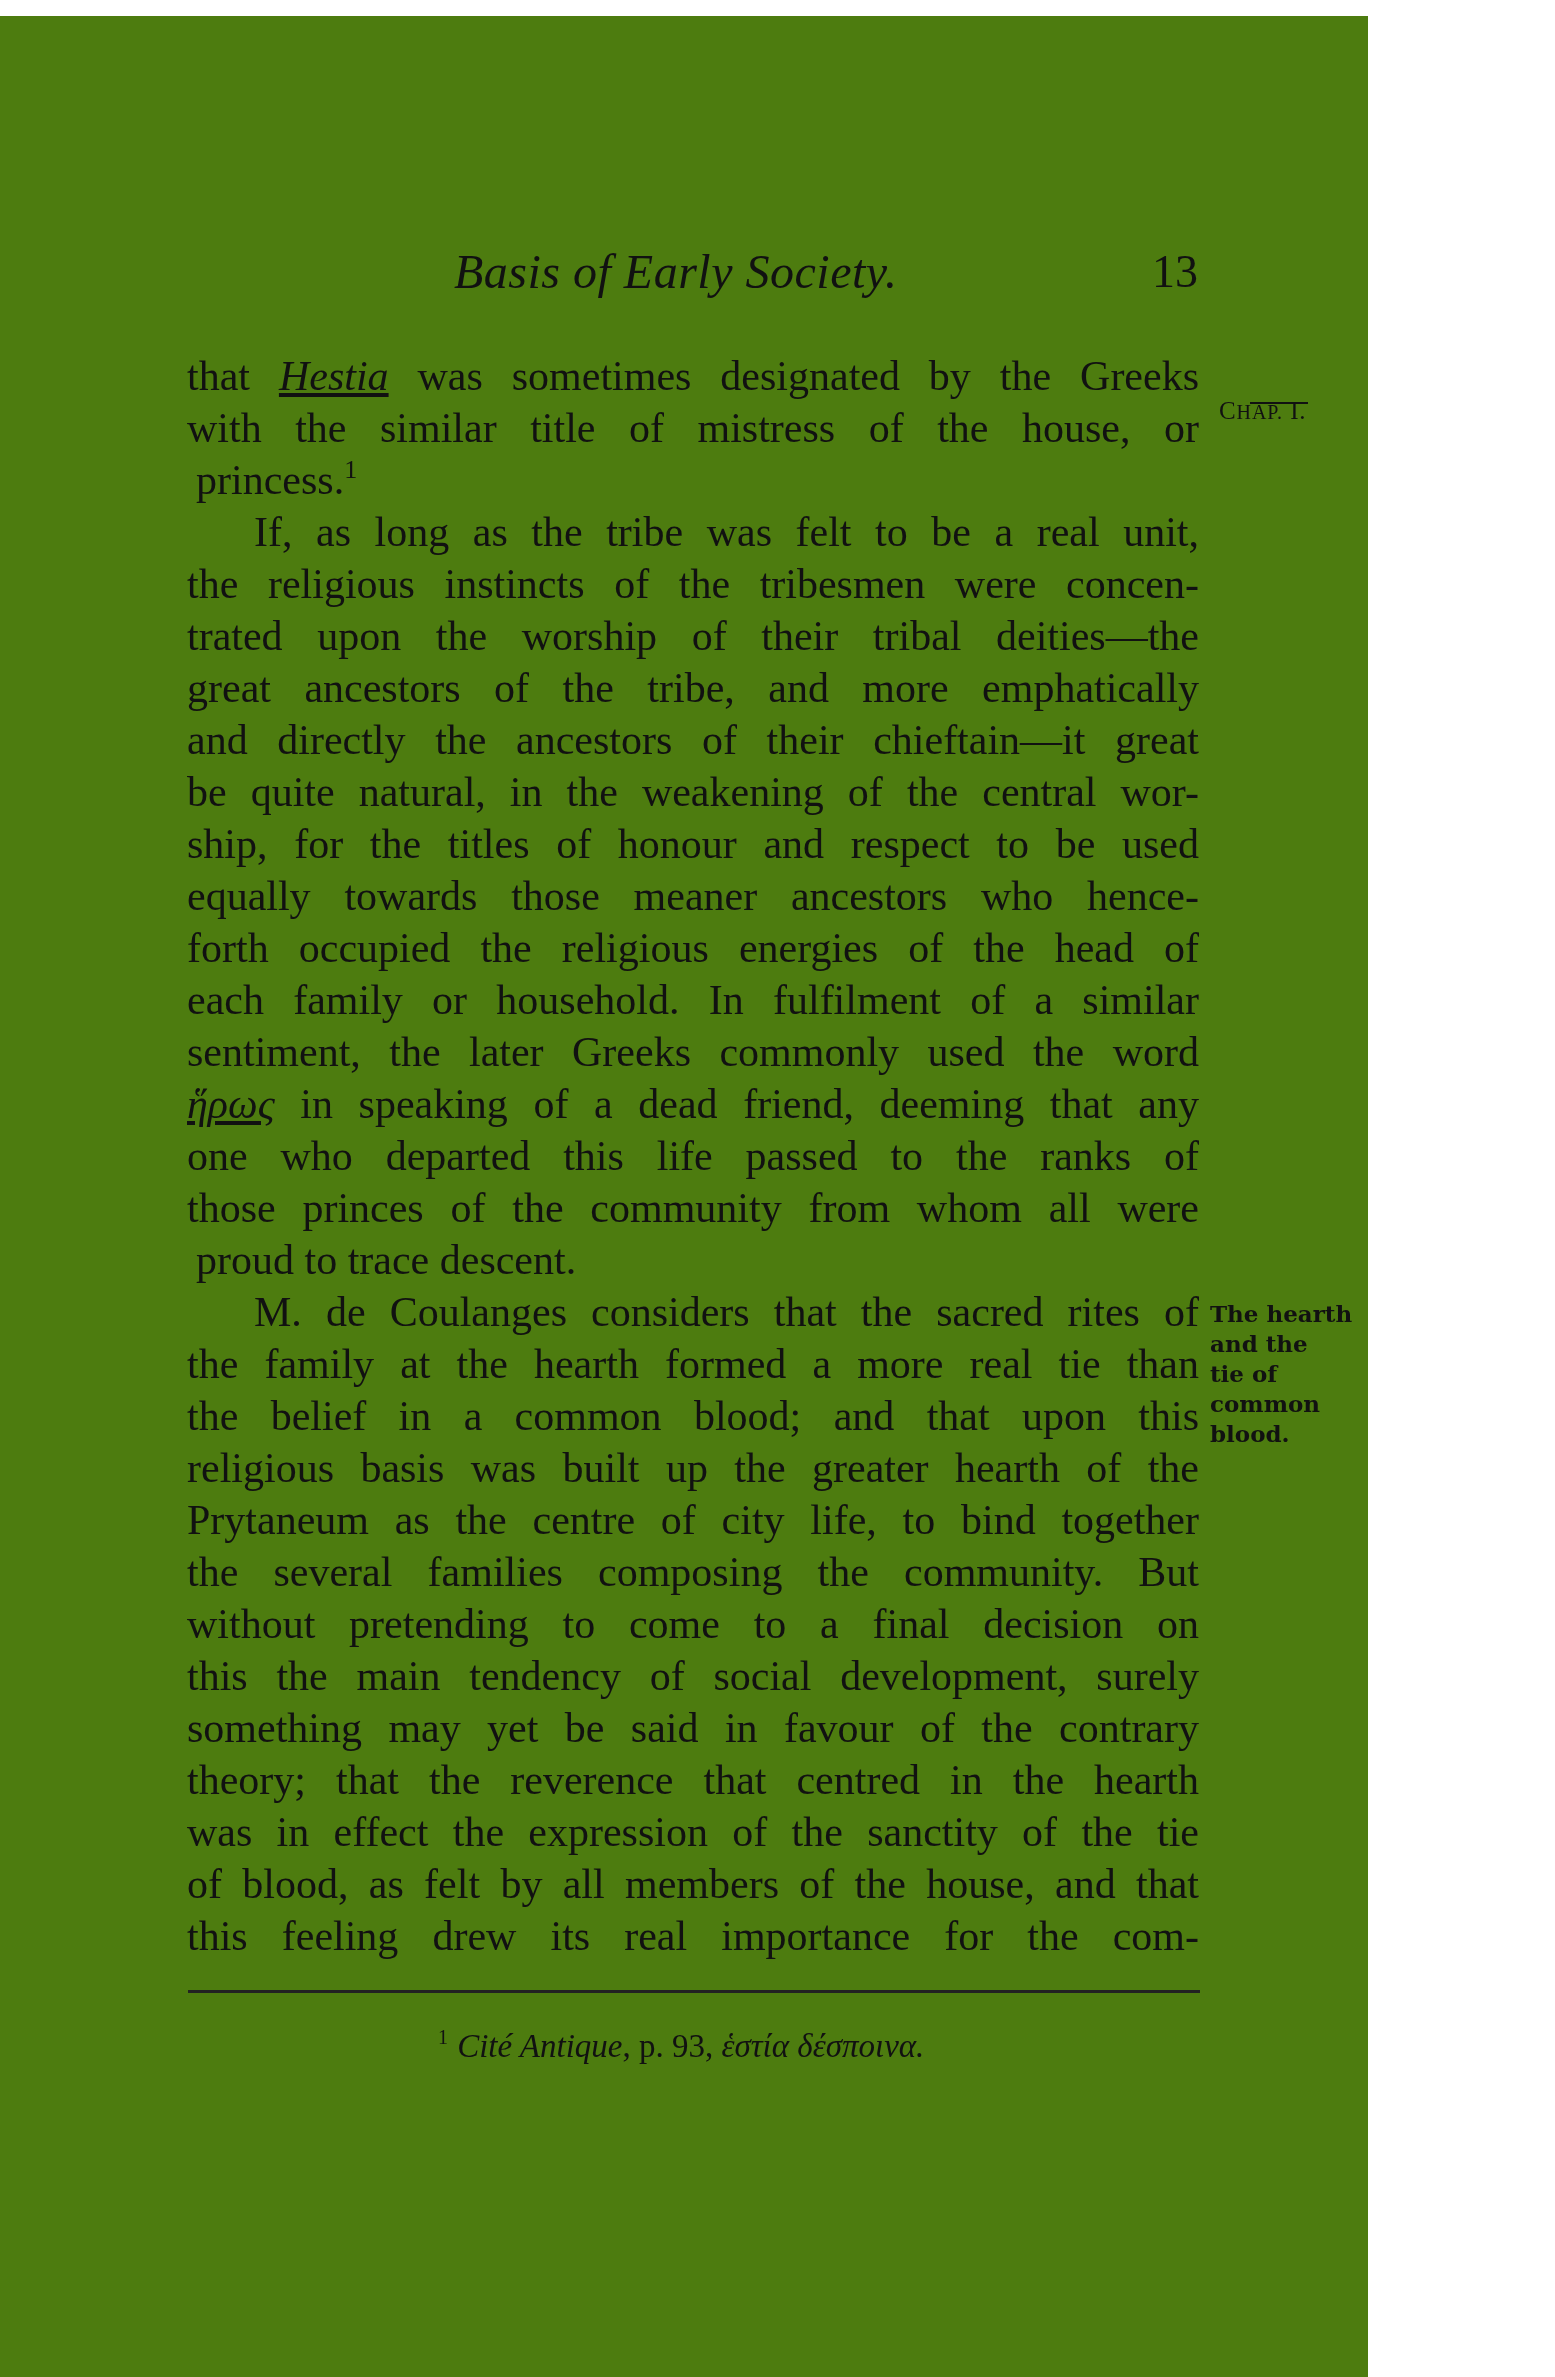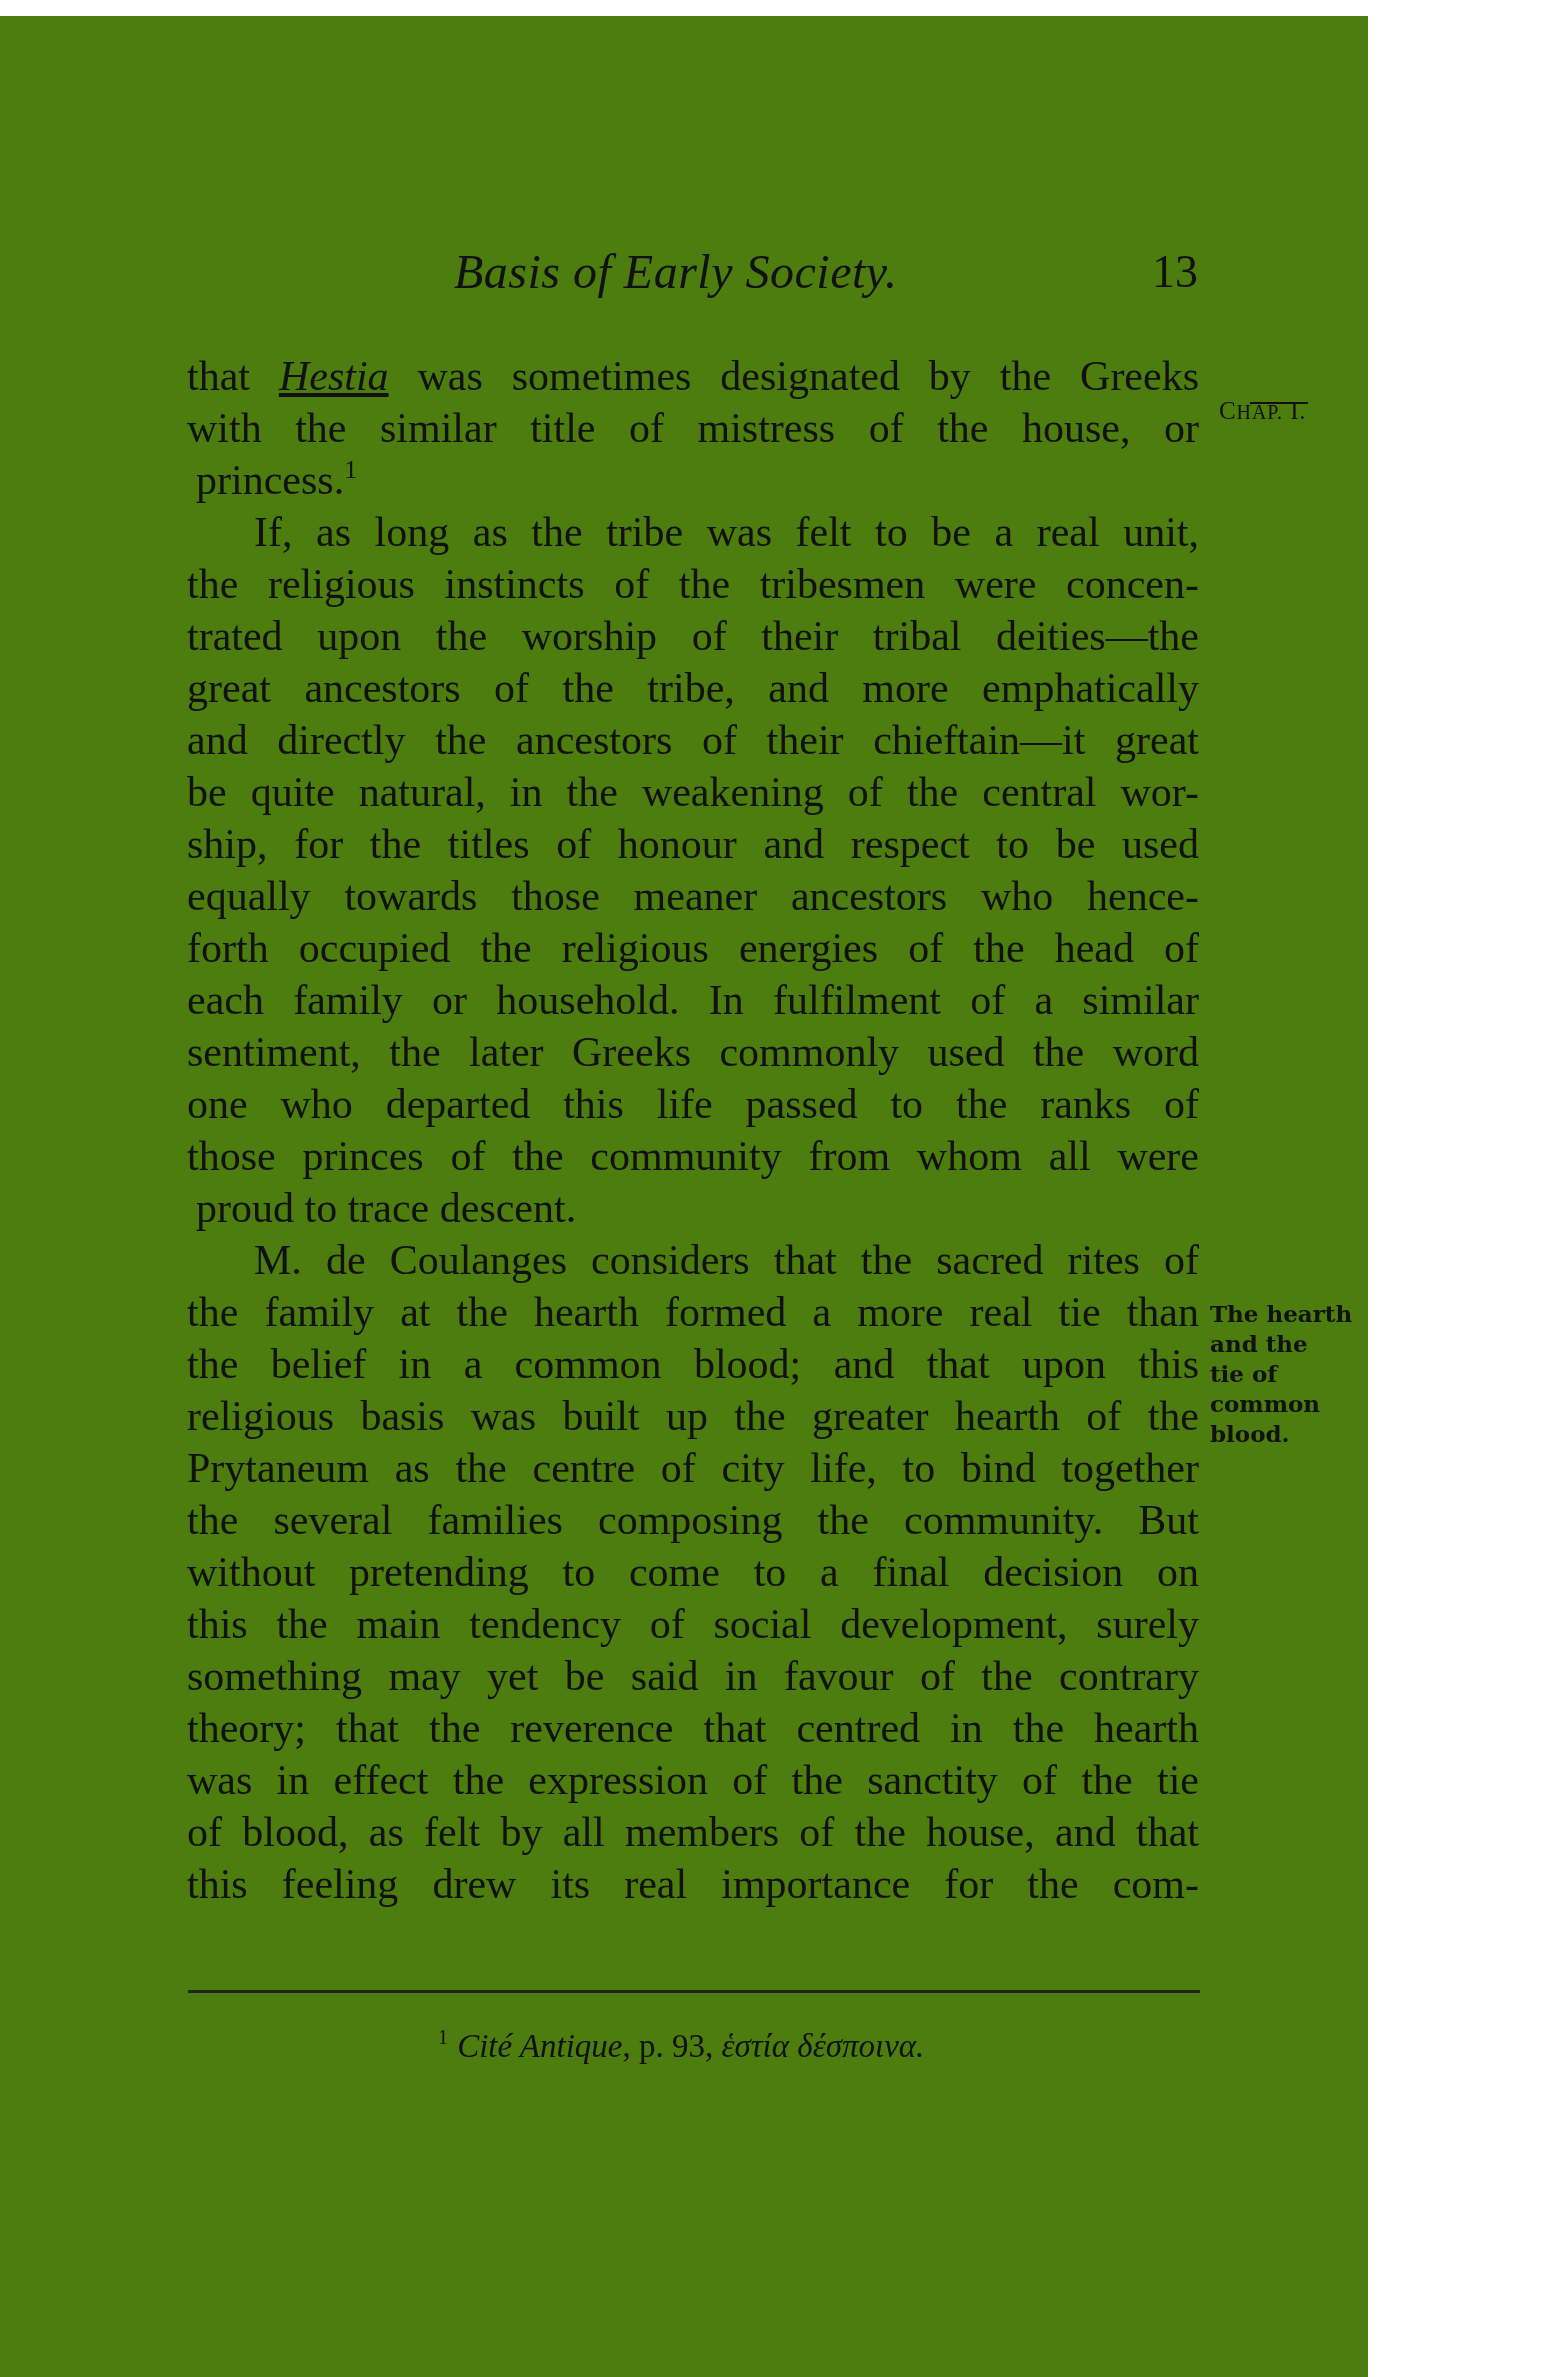--- a/index.html
+++ b/index.html
@@ -61,20 +61,21 @@
       <div class="line"><span class="inner"><span>the religious instincts of the tribesmen were concen-</span></span></div>
       <div class="line"><span class="inner"><span>trated upon the worship of their tribal deities—the</span></span></div>
       <div class="line"><span class="inner"><span>great ancestors of the tribe, and more emphatically</span></span></div>
       <div class="line"><span class="inner"><span>and directly the ancestors of their chieftain—it great</span></span></div>
       <div class="line"><span class="inner"><span>be quite natural, in the weakening of the central wor-</span></span></div>
       <div class="line"><span class="inner"><span>ship, for the titles of honour and respect to be used</span></span></div>
       <div class="line"><span class="inner"><span>equally towards those meaner ancestors who hence-</span></span></div>
       <div class="line"><span class="inner"><span>forth occupied the religious energies of the head of</span></span></div>
       <div class="line"><span class="inner"><span>each family or household.  In fulfilment of a similar</span></span></div>
       <div class="line"><span class="inner"><span>sentiment, the later Greeks commonly used the word</span></span></div>
+      <div class="line"><span class="inner"><em>ἥρως</em><span> in speaking of a dead friend, deeming that any</span></span></div>
       <div class="line"><span class="inner"><span>one who departed this life passed to the ranks of</span></span></div>
       <div class="line"><span class="inner"><span>those princes of the community from whom all were</span></span></div>
       <div class="line last"><span class="inner"><span>proud to trace descent.</span></span></div>
       <div class="line indent"><span class="inner"><span>M. de Coulanges considers that the sacred rites of</span></span></div>
       <div class="line"><span class="inner"><span>the family at the hearth formed a more real tie than</span></span></div>
       <div class="line"><span class="inner"><span>the belief in a common blood; and that upon this</span></span></div>
       <div class="line"><span class="inner"><span>religious basis was built up the greater hearth of the</span></span></div>
       <div class="line"><span class="inner"><span>Prytaneum as the centre of city life, to bind together</span></span></div>
       <div class="line"><span class="inner"><span>the several families composing the community.  But</span></span></div>
       <div class="line"><span class="inner"><span>without pretending to come to a final decision on</span></span></div>

